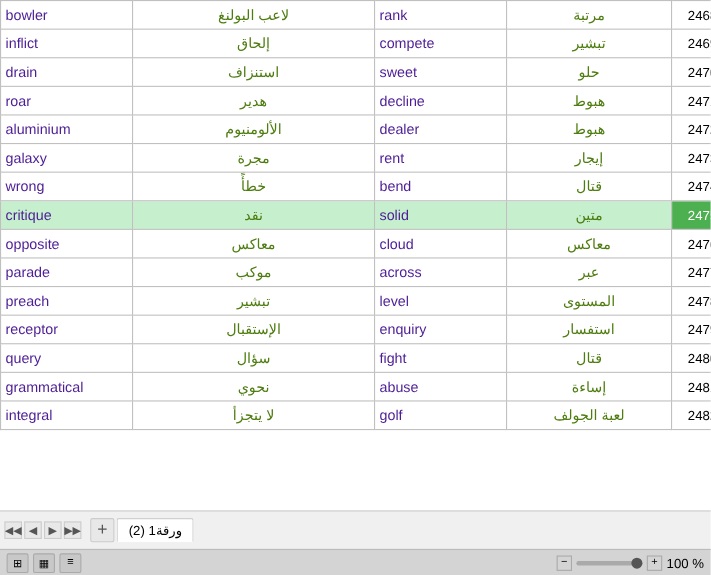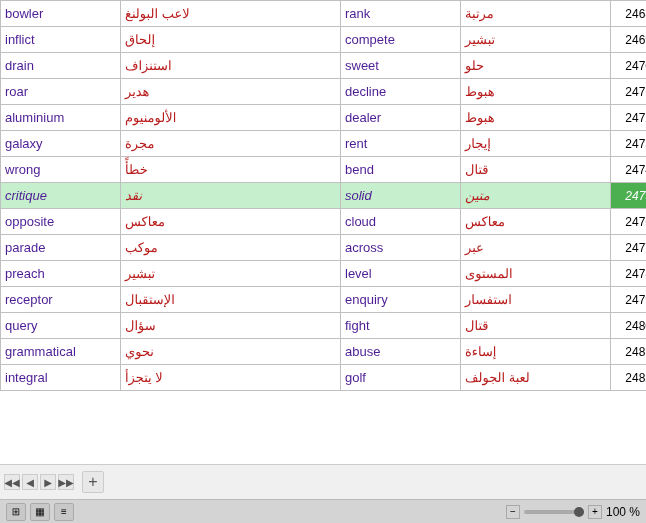--- a/index.html
+++ b/index.html
@@ -20,27 +20,27 @@
       border: 1px solid #c0c0c0;
       padding: 2px 4px;
       height: 26px;
       white-space: nowrap;
       overflow: hidden;
       text-overflow: ellipsis;
       vertical-align: middle;
     }
 
     .en { color: #4c1d95; text-align: left; }
-    .ar { color: #b91c1c; text-align: left; direction: rtl; }
+    .ar { color: #4d7c0f; text-align: center; direction: rtl; }
     .num { color: #000; text-align: right; background: #f0f0f0; font-size: 12px; }
 
     tr:nth-child(odd) td { background: #fff; }
     tr:nth-child(even) td { background: #fff; }
 
-    tr.highlighted td { background: #c6efce !important; font-style: italic; }
+    tr.highlighted td { background: #c6efce !important; }
     tr.highlighted td.num { background: #4caf50 !important; color: #fff !important; }
 
     
     .bottom-bar {
       height: 35px;
       background: #f0f0f0;
       border-top: 1px solid #ccc;
       display: flex;
       align-items: center;
     }
@@ -250,20 +250,21 @@
 
   <div class="bottom-bar">
     <div class="nav-arrows">
       <div class="nav-arrow">◀◀</div>
       <div class="nav-arrow">◀</div>
       <div class="nav-arrow">▶</div>
       <div class="nav-arrow">▶▶</div>
     </div>
     <div class="sheet-tabs">
       <div class="add-sheet-btn">+</div>
+      <div class="sheet-tab active">ورقة1 (2)</div>
     </div>
   </div>
 
   <div class="status-bar">
     <div class="status-icons">
       <div class="status-icon">⊞</div>
       <div class="status-icon">▦</div>
       <div class="status-icon">≡</div>
     </div>
     <div class="zoom-area">

